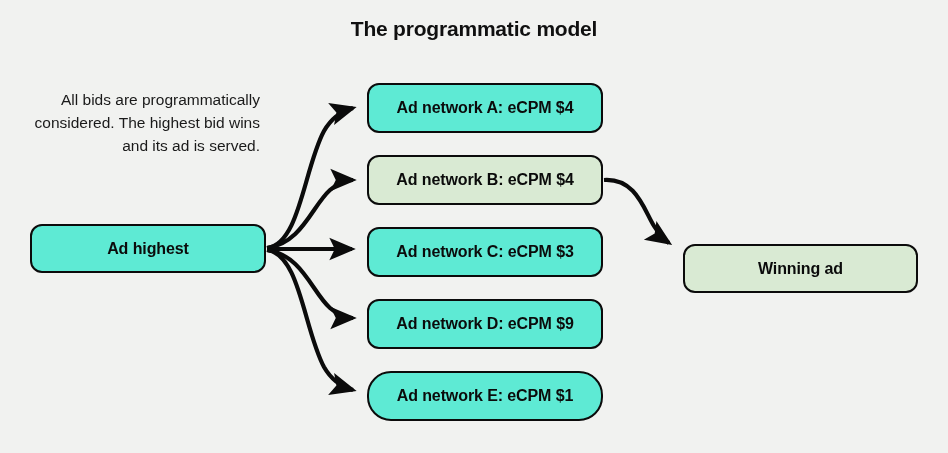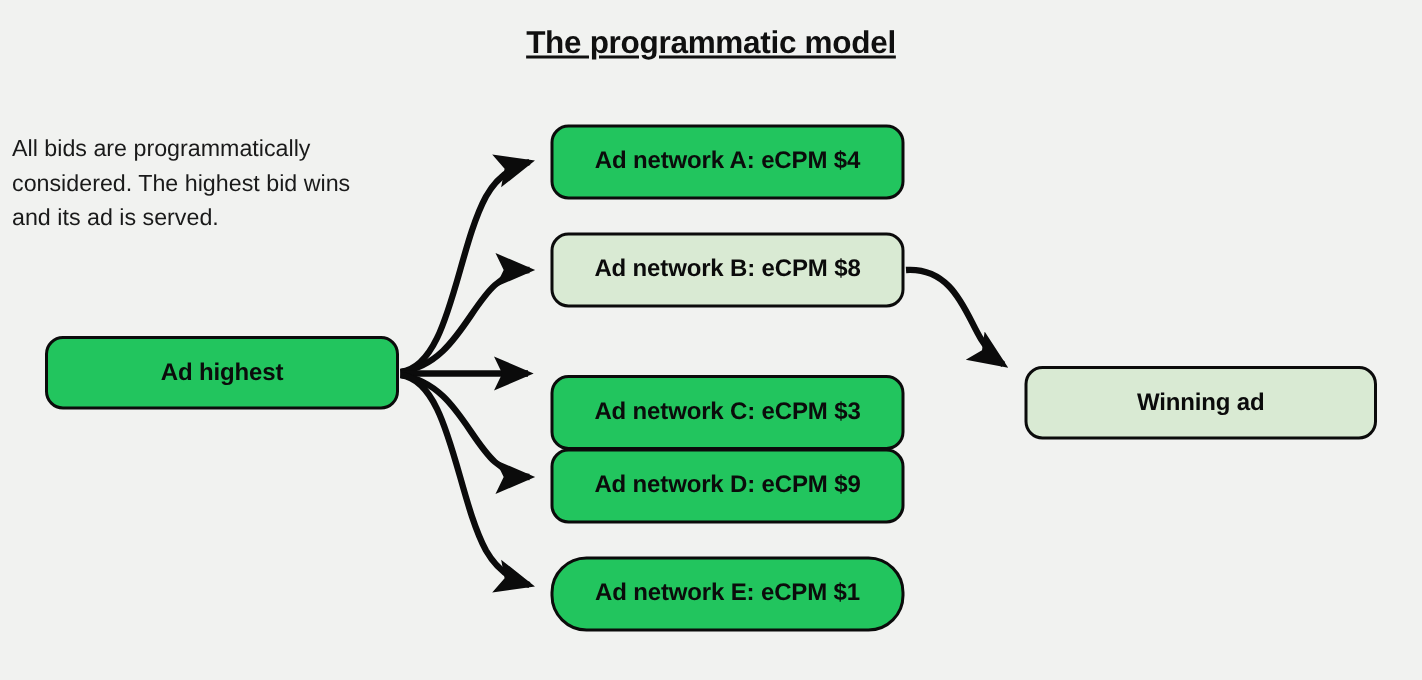--- a/index.html
+++ b/index.html
@@ -30,38 +30,37 @@
   .title {
     position: absolute;
     left: 0;
     top: 17px;
     width: 948px;
     text-align: center;
     font-size: 21px;
     font-weight: bold;
     color: #101010;
     letter-spacing: -0.2px;
-    text-decoration: underline;
   }
   .note {
     position: absolute;
     left: 8px;
     top: 88px;
     width: 252px;
-    text-align: left;
+    text-align: right;
     font-size: 15.5px;
     line-height: 23px;
     color: #1a1a1a;
   }
   .node {
     position: absolute;
     box-sizing: border-box;
     border: 2px solid #0b0b0b;
     border-radius: 12px;
-    background: #22c55e;
+    background: #5eead4;
     display: flex;
     align-items: center;
     justify-content: center;
     font-size: 16px;
     font-weight: bold;
     color: #0b0b0b;
     letter-spacing: -0.1px;
   }
   .node.green {
     background: #d9ead3;
@@ -72,21 +71,21 @@
     width: 236px;
     height: 49px;
   }
   .node-net {
     left: 367px;
     width: 236px;
     height: 50px;
   }
   #node-net-a { top: 83px; }
   #node-net-b { top: 155px; }
-  #node-net-c { top: 227px; margin-top: 23px; }
+  #node-net-c { top: 227px; }
   #node-net-d { top: 299px; }
   #node-net-e { top: 371px; border-radius: 24px; }
   #node-winning-ad {
     left: 683px;
     top: 224px;
     width: 235px;
     height: 49px;
     margin-top: 20px;
   }
 </style>
@@ -117,21 +116,21 @@
 
   <div class="node" id="node-ad-request">
     <span>Ad highest</span>
   </div>
 
   <div class="node node-net" id="node-net-a">
     <span>Ad network A: eCPM $4</span>
   </div>
 
   <div class="node node-net green" id="node-net-b">
-    <span>Ad network B: eCPM $8</span>
+    <span>Ad network B: eCPM $4</span>
   </div>
 
   <div class="node node-net" id="node-net-c">
     <span>Ad network C: eCPM $3</span>
   </div>
 
   <div class="node node-net" id="node-net-d">
     <span>Ad network D: eCPM $9</span>
   </div>
 

